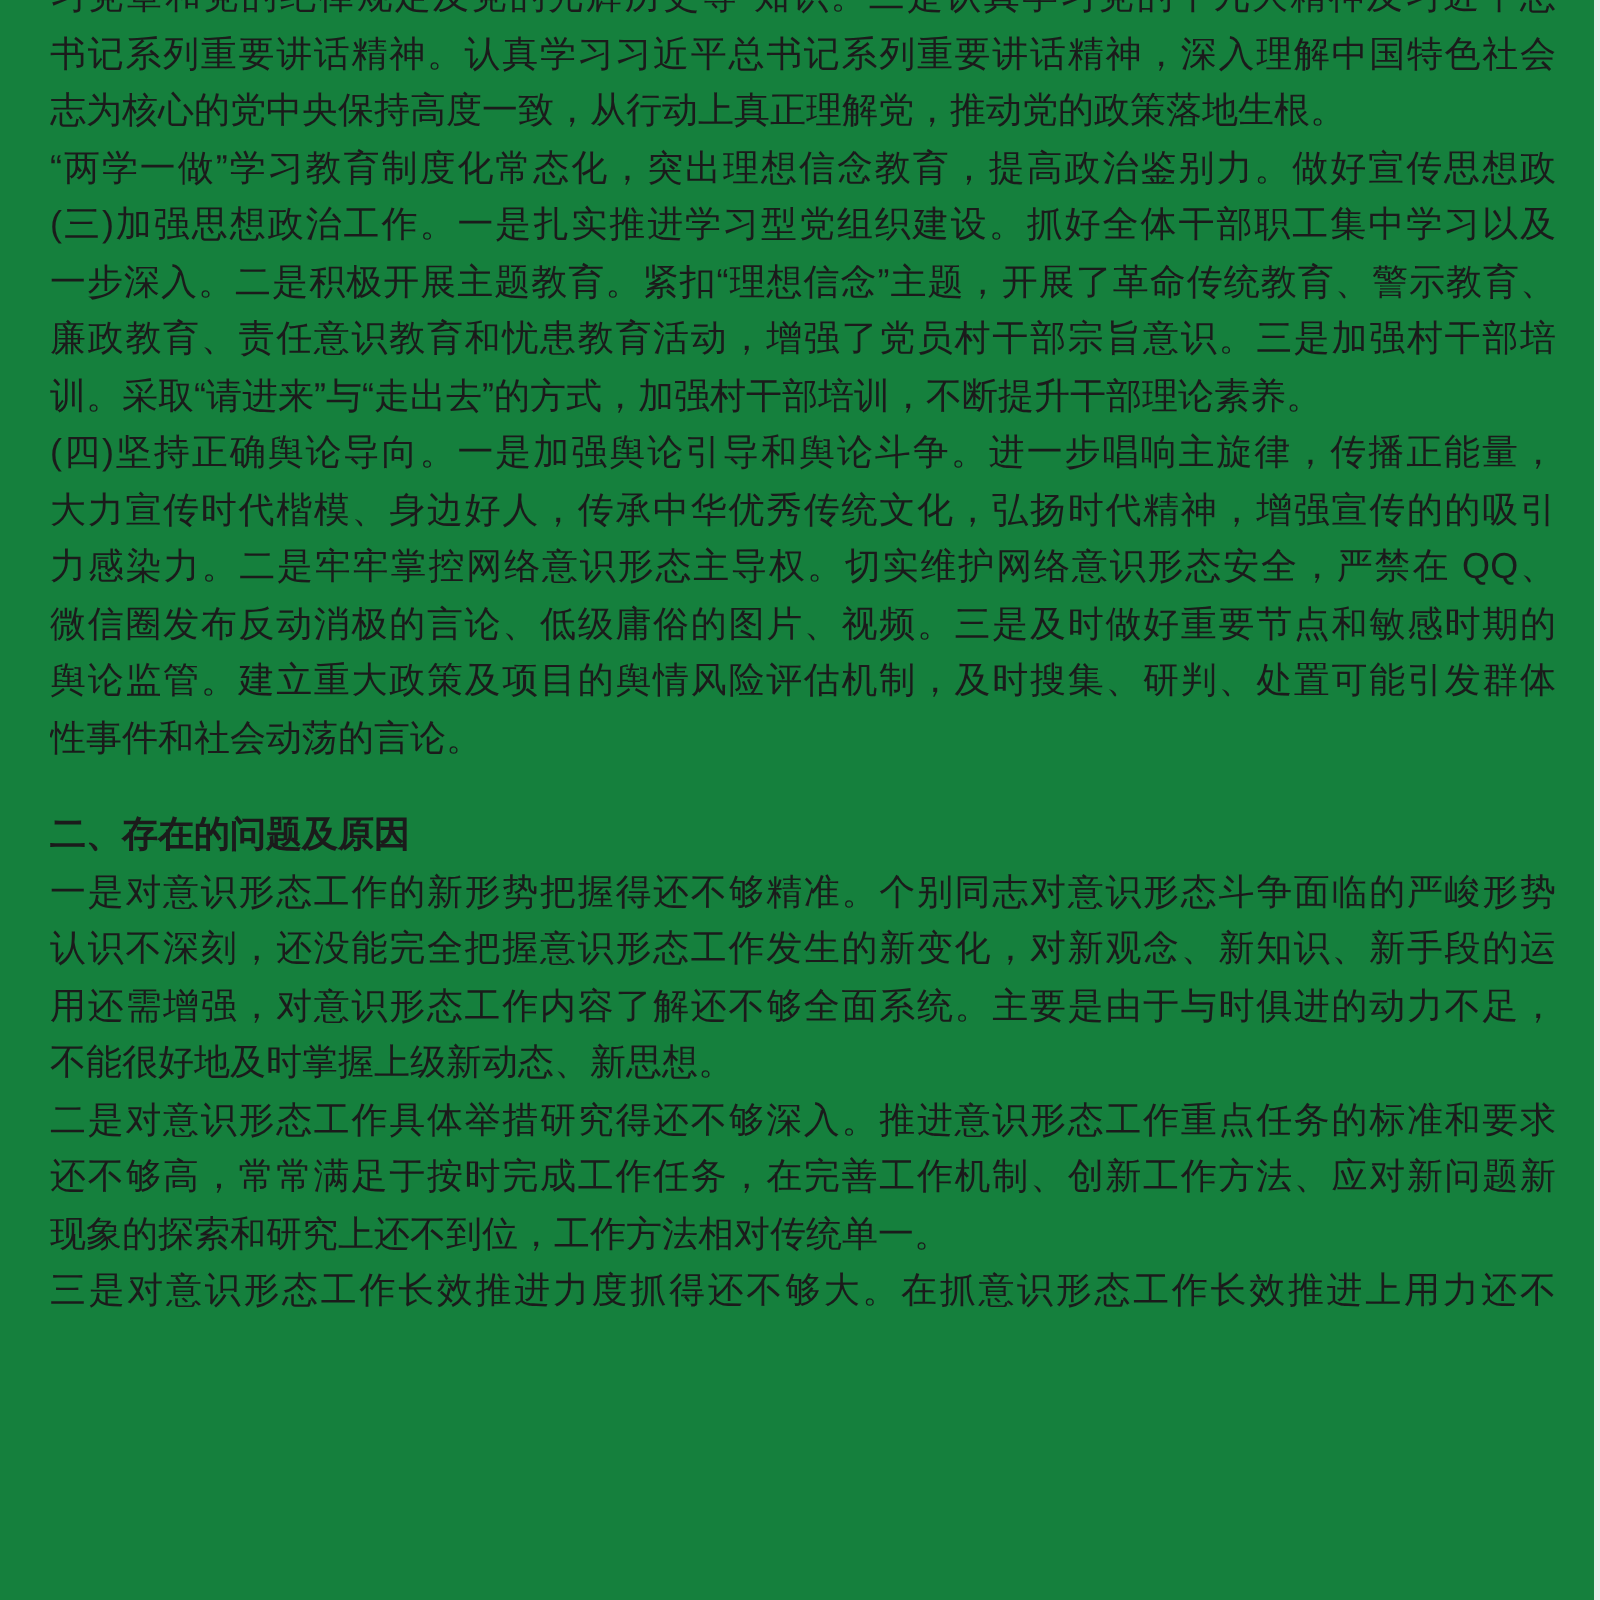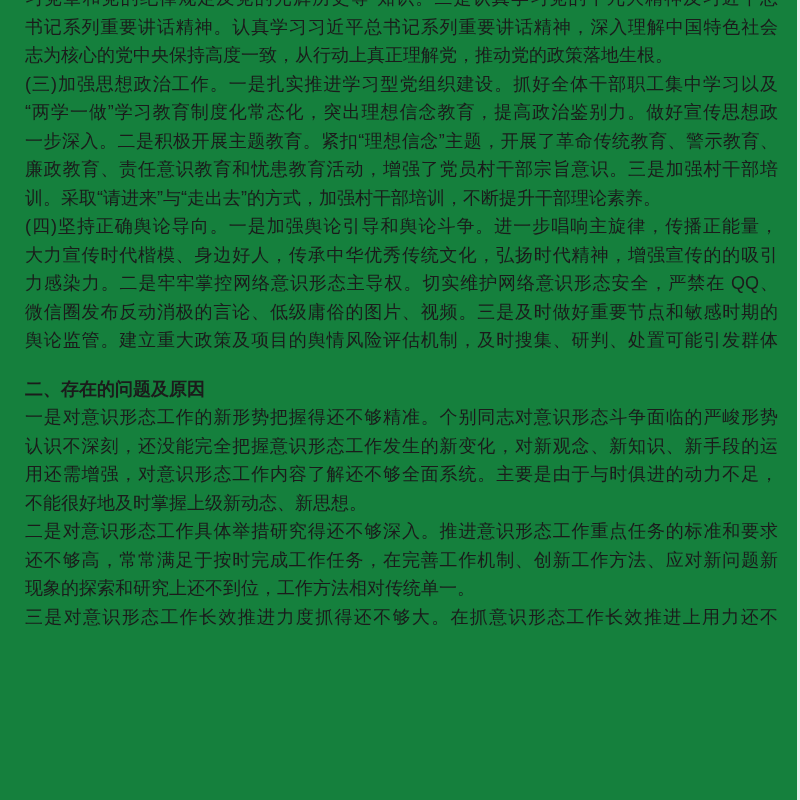--- a/index.html
+++ b/index.html
@@ -58,32 +58,33 @@
 <body>
 
 <div class="page">
   <div class="doc" style="color: rgb(27, 27, 27);">
       <div class="para">
         <div class="line">习党章和党的纪律规定及党的光辉历史等”知识。二是认真学习党的十九大精神及习近平总</div>
         <div class="line">书记系列重要讲话精神。认真学习习近平总书记系列重要讲话精神，深入理解中国特色社会</div>
         <div class="line nojust">志为核心的党中央保持高度一致，从行动上真正理解党，推动党的政策落地生根。</div>
       </div>
       <div class="para">
+        <div class="line">“两学一做”学习教育制度化常态化，突出理想信念教育，提高政治鉴别力。做好宣传思想政</div>
         <div class="line">(三)加强思想政治工作。一是扎实推进学习型党组织建设。抓好全体干部职工集中学习以及</div>
-        <div class="line">“两学一做”学习教育制度化常态化，突出理想信念教育，提高政治鉴别力。做好宣传思想政</div>
         <div class="line">一步深入。二是积极开展主题教育。紧扣“理想信念”主题，开展了革命传统教育、警示教育、</div>
         <div class="line">廉政教育、责任意识教育和忧患教育活动，增强了党员村干部宗旨意识。三是加强村干部培</div>
         <div class="line nojust">训。采取“请进来”与“走出去”的方式，加强村干部培训，不断提升干部理论素养。</div>
       </div>
       <div class="para">
         <div class="line">(四)坚持正确舆论导向。一是加强舆论引导和舆论斗争。进一步唱响主旋律，传播正能量，</div>
         <div class="line">大力宣传时代楷模、身边好人，传承中华优秀传统文化，弘扬时代精神，增强宣传的的吸引</div>
         <div class="line">力感染力。二是牢牢掌控网络意识形态主导权。切实维护网络意识形态安全，严禁在 QQ、</div>
         <div class="line">微信圈发布反动消极的言论、低级庸俗的图片、视频。三是及时做好重要节点和敏感时期的</div>
         <div class="line">舆论监管。建立重大政策及项目的舆情风险评估机制，及时搜集、研判、处置可能引发群体</div>
+        <div class="line nojust">性事件和社会动荡的言论。</div>
       </div>
       <div class="para bold">
         <div class="line nojust">二、存在的问题及原因</div>
       </div>
       <div class="para">
         <div class="line">一是对意识形态工作的新形势把握得还不够精准。个别同志对意识形态斗争面临的严峻形势</div>
         <div class="line">认识不深刻，还没能完全把握意识形态工作发生的新变化，对新观念、新知识、新手段的运</div>
         <div class="line">用还需增强，对意识形态工作内容了解还不够全面系统。主要是由于与时俱进的动力不足，</div>
         <div class="line nojust">不能很好地及时掌握上级新动态、新思想。</div>
       </div>

